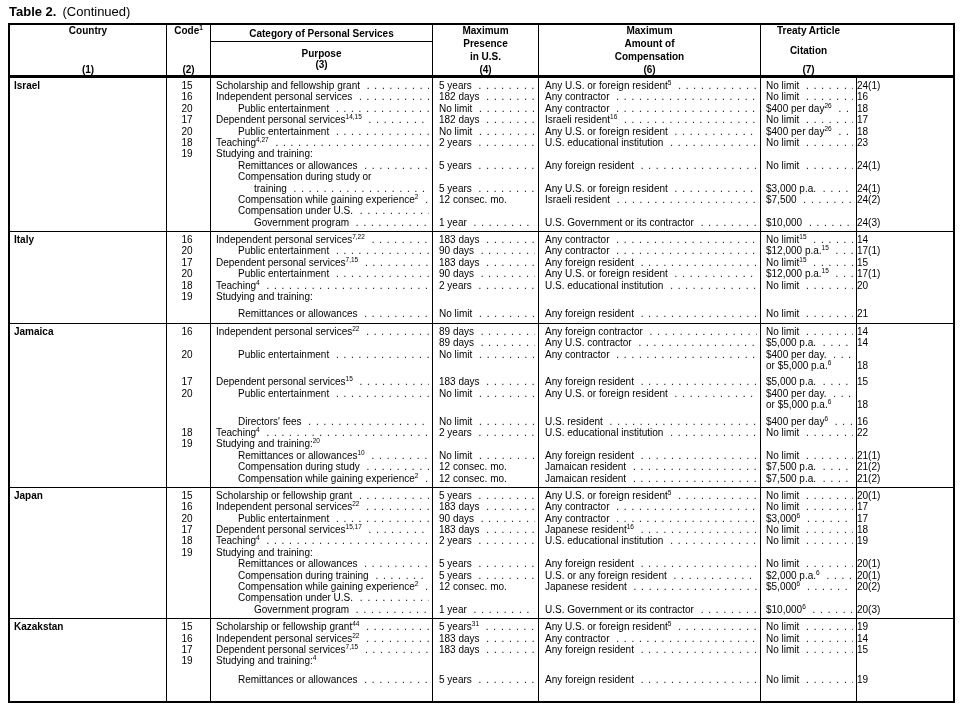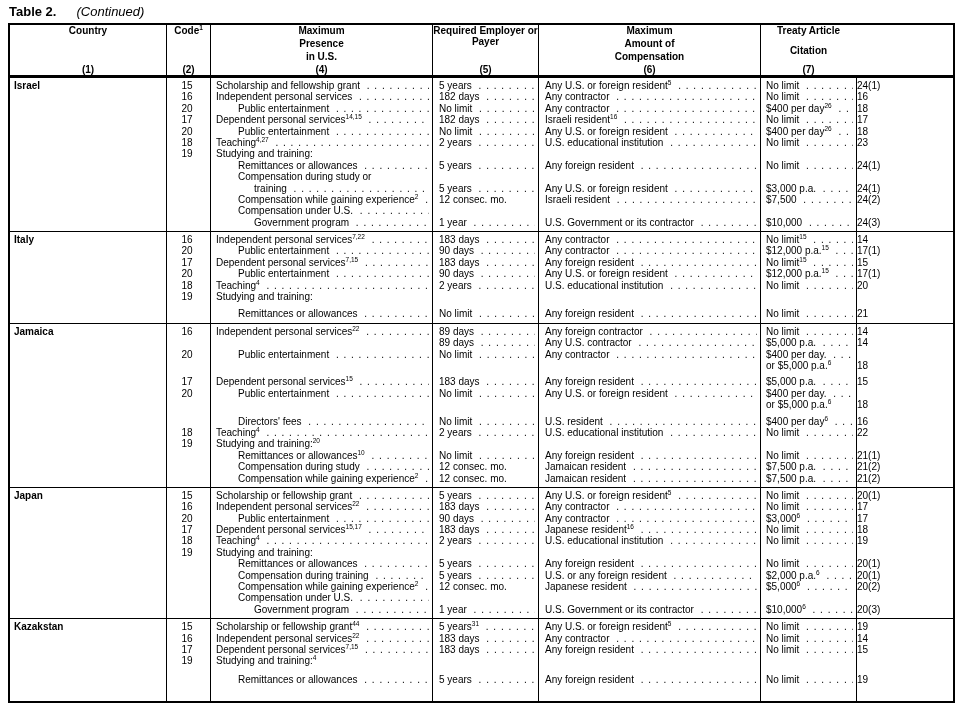--- a/index.html
+++ b/index.html
@@ -1,20 +1,20 @@
 <!DOCTYPE html>
 <html><head>
 <meta charset="utf-8">
 <style>
   html,body{margin:0;padding:0;background:#fff;}
   body{width:963px;height:721px;overflow:hidden;font-family:"Liberation Sans",sans-serif;color:#000;}
   .page{padding:2px 8px 0 8px;}
   .title{font-size:13px;margin:2px 0 4px 1px;white-space:nowrap;}
   .t-bold{font-weight:bold;}
-  .t-italic{font-style:italic;margin-left:20px;}
+  .t-italic{margin-left:6px;}
   .tbl{border:2px solid #000;width:947px;box-sizing:border-box;}
   .grid{display:grid;grid-template-columns:156px 44px 222px 106px 222px 96px 1fr;}
   .thead{height:50px;border-bottom:2px solid #000;}
   .hc{border-left:1.5px solid #000;display:flex;flex-direction:column;align-items:center;justify-content:space-between;
       font-weight:bold;font-size:10px;line-height:11px;text-align:center;}
   .hc:first-child{border-left:none;}
   .hc3{justify-content:flex-start;align-items:stretch;}
   .hgroup{height:16px;border-bottom:1.5px solid #000;display:flex;align-items:center;justify-content:center;}
   .h3rest{flex:1;display:flex;flex-direction:column;align-items:center;justify-content:center;}
   .section{border-top:1.5px solid #000;}
@@ -46,29 +46,32 @@
   <div class="tbl">
     <div class="thead grid">
       <div class="hc">
         <div class="hline">Country</div>
         <div class="hline">(1)</div>
       </div>
       <div class="hc">
         <div class="hline"><span>Code</span><sup>1</sup></div>
         <div class="hline">(2)</div>
       </div>
+      <div class="hc hc3">
+        <div class="hgroup">Category of Personal Services</div>
+        <div class="h3rest">
+          <div class="hline">Purpose</div>
+          <div class="hline">(3)</div>
+        </div>
+      </div>
       <div class="hc">
         <div class="hline">Maximum</div>
         <div class="hline">Presence</div>
         <div class="hline">in U.S.</div>
         <div class="hline">(4)</div>
-      </div>
-      <div class="hc">
-        <div class="hline">Required Employer or Payer</div>
-        <div class="hline">(5)</div>
       </div>
       <div class="hc">
         <div class="hline">Maximum</div>
         <div class="hline">Amount of</div>
         <div class="hline">Compensation</div>
         <div class="hline">(6)</div>
       </div>
       <div class="hc">
         <div class="hline">Treaty Article</div>
         <div class="hline">Citation</div>

